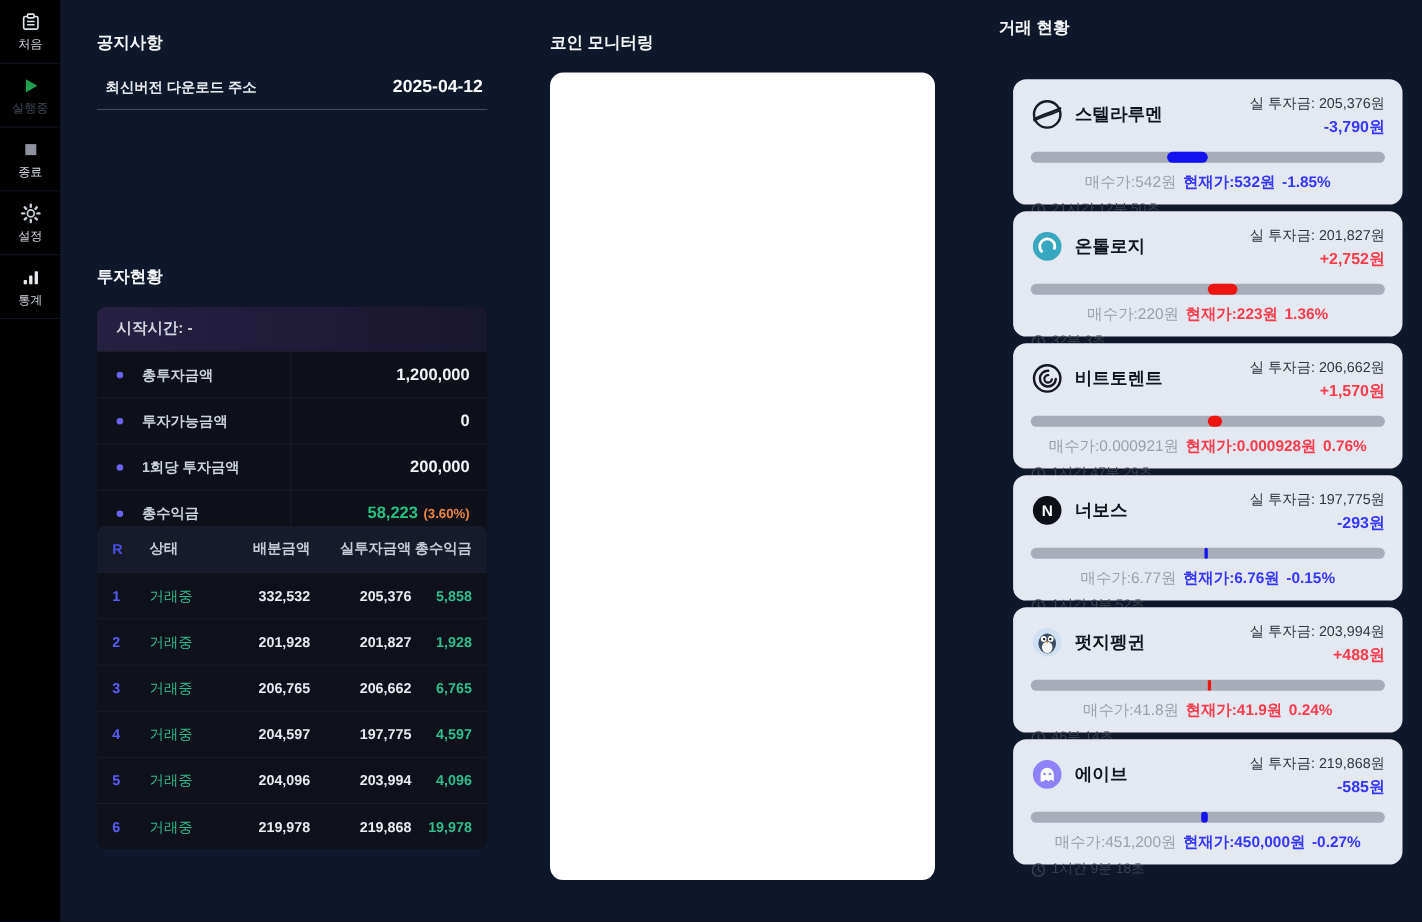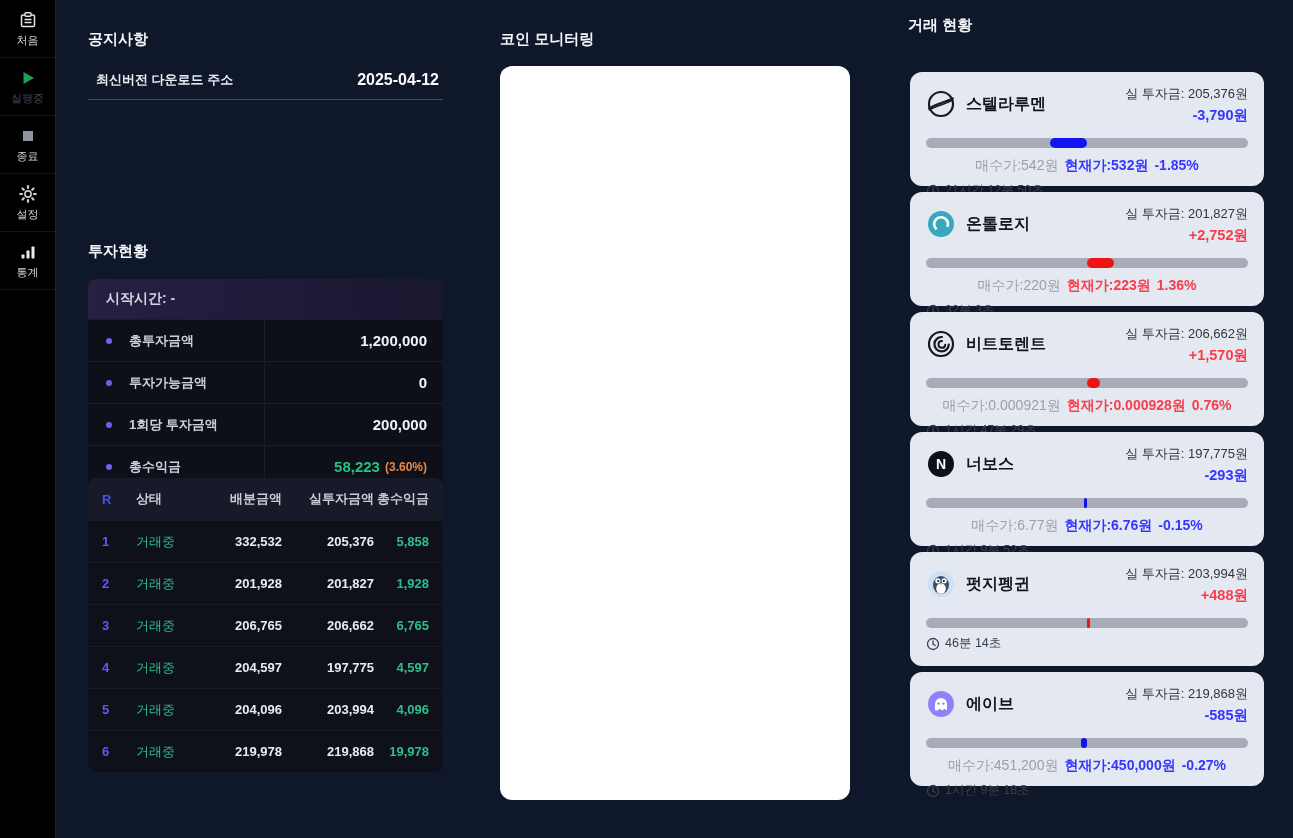--- a/index.html
+++ b/index.html
@@ -63,21 +63,21 @@
   .pos-row .c2,.pos-row .c3 { font-size:13px; font-weight:bold; color:#e9ebf0; }
   .pos-row .c4 { font-size:13px; font-weight:bold; color:#2fbe8a; }
 
   
   .monitor-title { margin-top:30px; }
   .monitor-box { position:absolute; top:66px; left:0; width:350px; height:734px;
                  background:#ffffff; border-radius:12px; }
 
   
   .trade-title { margin-top:16px; }
-  .cards { position:absolute; top:72px; left:2px; width:354px; display:flex;
+  .cards { position:absolute; top:72px; left:13px; width:354px; display:flex;
            flex-direction:column; gap:6px; }
   .coin-card { height:114px; background:#e4e8f1; border-radius:12px; padding:13px 16px 10px;
                position:relative; cursor:pointer; }
   .card-top { display:flex; justify-content:space-between; align-items:flex-start; }
   .coin-id { display:flex; align-items:center; gap:10px; margin-top:4px; }
   .coin-icon, .coin-icon svg { width:30px; height:30px; display:block; }
   .coin-name { font-size:16px; font-weight:bold; color:#10141c; }
   .invest-info { text-align:right; }
   .invested { font-size:13px; color:#2e3542; }
   .pnl { margin-top:3px; font-size:14.5px; font-weight:bold; }
@@ -433,20 +433,23 @@
         <span class="coin-name">펏지펭귄</span>
       </div>
       <div class="invest-info">
         <div class="invested">실 투자금: 203,994원</div>
         <div class="pnl up">+488원</div>
       </div>
     </div>
     <div class="bar">
       <div class="bar-fill up" style="width: 0.8%; left: 50%;"></div>
     </div>
+    <div class="price-line">
+      <span class="buy-label">매수가:41.8원</span><span class="cur-group up"><span class="cur-label">현재가:41.9원</span><span class="pct">0.24%</span></span>
+    </div>
     <div class="time-line">
       <span class="clock-icon">
               <svg viewBox="0 0 14 14" fill="none" stroke="currentColor" stroke-width="1.3" stroke-linecap="round">
                 <circle cx="7" cy="7" r="5.5"></circle>
                 <path d="M7 3.8 v3.4 l2.3 1.3"></path>
               </svg>
             </span>
       <span class="elapsed">46분 14초</span>
     </div>
   </div>

